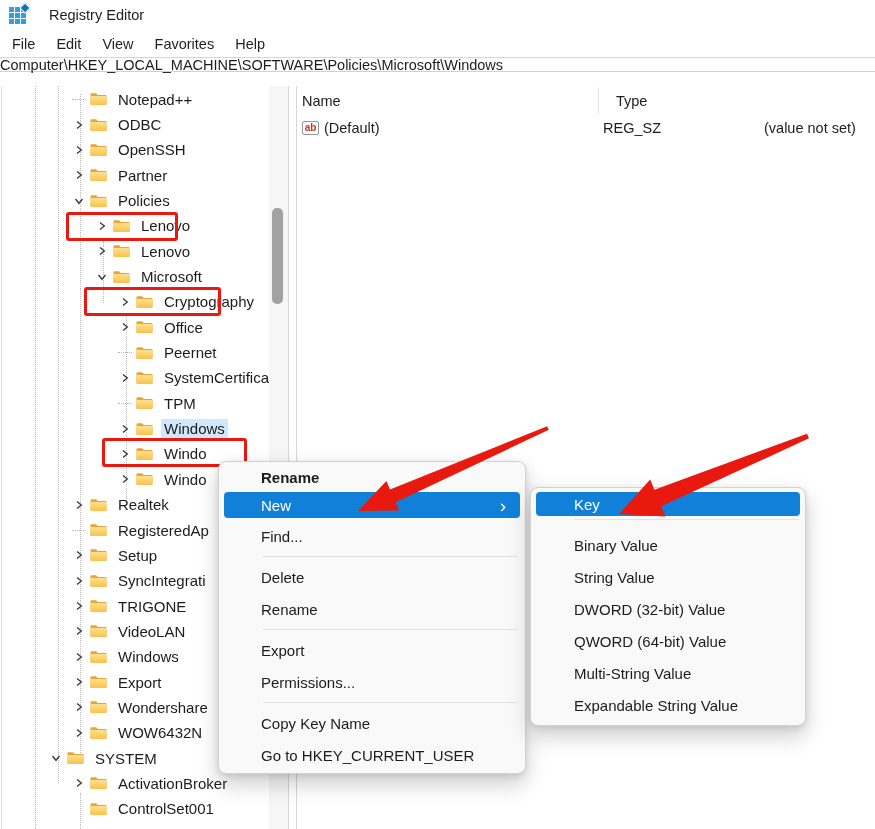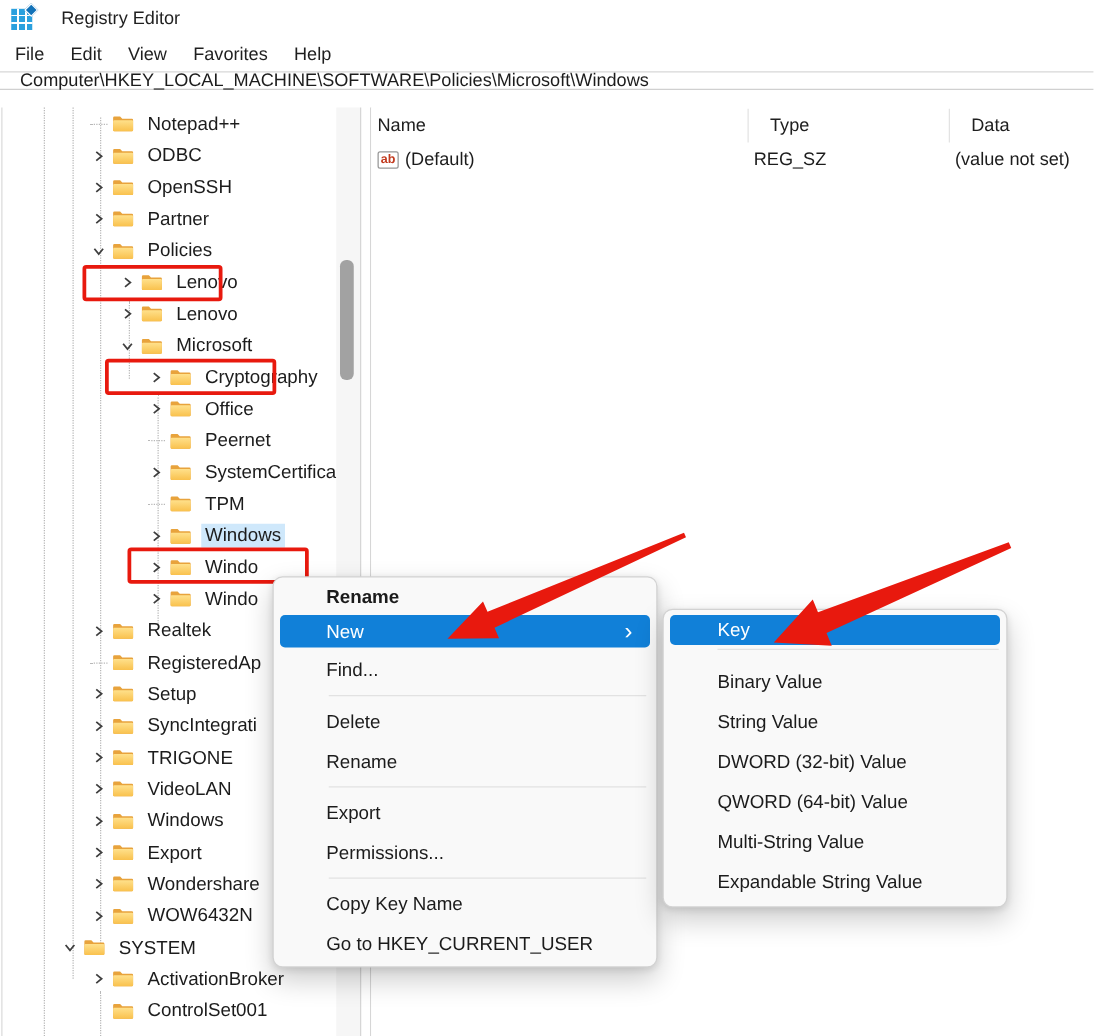--- a/index.html
+++ b/index.html
@@ -17,21 +17,21 @@
                     background:#1272b8; border:1px solid #fff; transform:rotate(45deg); }
   .titlebar .title { margin-left:23px; font-size:14.5px; color:#1f1f1f; }
 
   
   .menubar { position:absolute; left:0; top:30px; width:100%; height:27px; display:flex; align-items:center; gap:21px; padding-left:12px; }
   .mb-item { font-size:14.5px; color:#1f1f1f; cursor:default; }
 
   
   .addressbar { position:absolute; left:0; top:57px; width:100%; height:15px;
                 border-top:1px solid #d7d7d7; border-bottom:1px solid #d0d0d0;
-                display:flex; align-items:center; padding-left:16px; background:#fff; }
+                display:flex; align-items:center; padding-left:0; background:#fff; }
   .addressbar span { font-size:14.5px; color:#1c1c1c; }
 
   
   .main { position:absolute; left:0; top:86px; width:875px; height:743px; }
   .edge-left { position:absolute; left:1px; top:0; height:100%; border-left:1px solid #dcdcdc; }
 
   
   .guide { position:absolute; border-left:1px dotted #b8b8b8; width:0; }
 
   
@@ -477,21 +477,20 @@
     <div class="scroll-track">
       <div class="scroll-thumb"></div>
     </div>
 
     <div class="splitter"></div>
 
     <div class="list-pane">
       <div class="list-head">
         <div class="col">Name</div>
         <div class="col">Type</div>
-        <div class="col">Data</div>
       </div>
       <div class="list-row">
         <div class="cell">
           <span class="ab-ico"></span>
           <span>(Default)</span>
         </div>
         <div class="cell">REG_SZ</div>
         <div class="cell">(value not set)</div>
       </div>
     </div>

